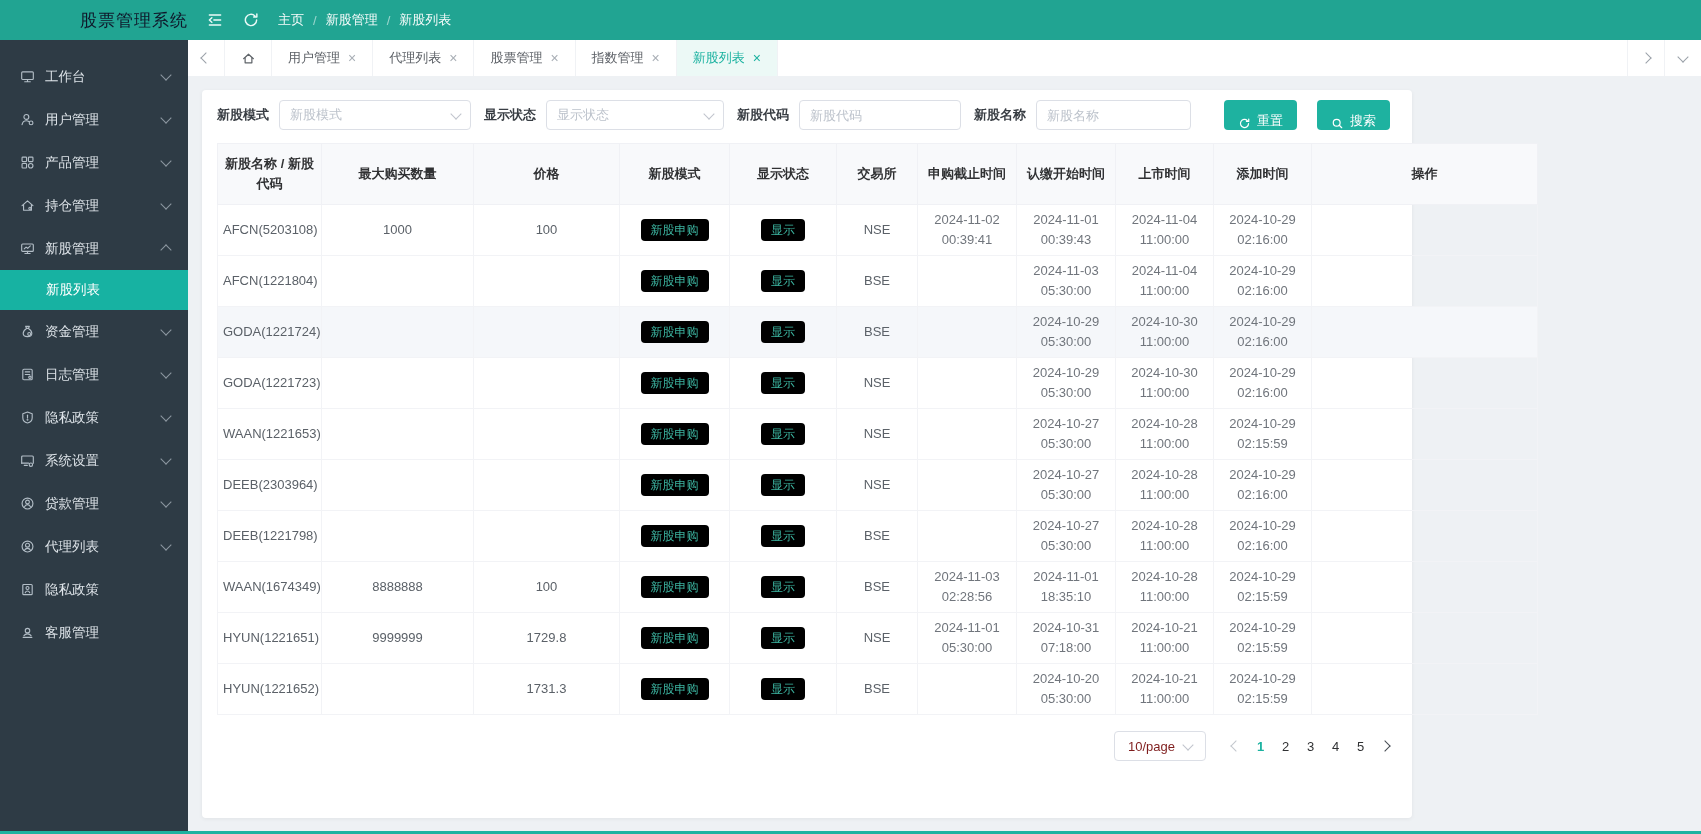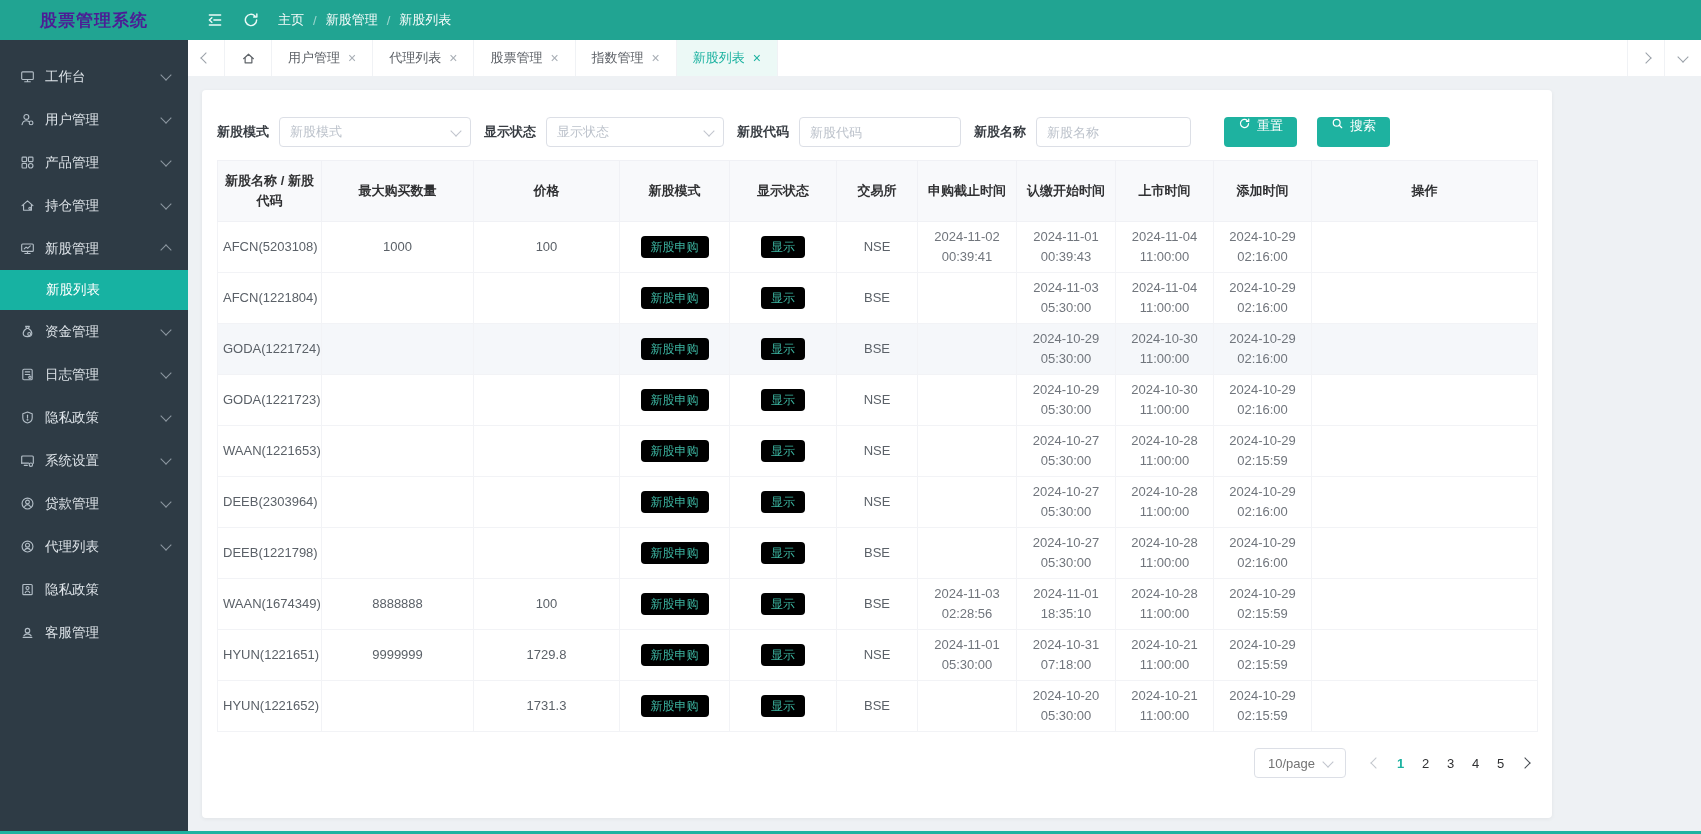--- a/index.html
+++ b/index.html
@@ -5,21 +5,21 @@
 <style>
   html,body{margin:0;padding:0}
   body{
     width:1701px;height:834px;position:relative;overflow:hidden;
     background:#eef1f4;
     font-family:"Liberation Sans","DejaVu Sans",sans-serif;
     -webkit-font-smoothing:antialiased;
   }
   
   .topbar{position:absolute;top:0;left:0;right:0;height:40px;background:#21a492;display:flex;align-items:center;color:#fff;z-index:5}
-  .logo{width:188px;text-align:center;font-size:17px;font-weight:700;letter-spacing:1px;color:#4c1d95}
+  .logo{width:188px;text-align:right;font-size:17px;font-weight:400;letter-spacing:1px;color:#0f172a}
   .tb-icon{margin-left:18px;width:18px;height:18px;color:#eafaf7;cursor:pointer;display:inline-flex}
   .tb-icon svg{width:18px;height:18px;fill:none;stroke:currentColor;stroke-width:1.3;stroke-linecap:round;stroke-linejoin:round}
   .breadcrumb{margin-left:18px;display:flex;align-items:center;gap:9px;font-size:13px}
   .crumb{color:rgba(255,255,255,.96);cursor:pointer}
   .crumb-sep{color:rgba(255,255,255,.55)}
   
   .sidebar{position:absolute;top:40px;left:0;width:188px;bottom:3px;background:#2e3b45;padding-top:15px;box-sizing:border-box;overflow:hidden}
   .side-item{height:43px;display:flex;align-items:center;padding:0 18px 0 20px;color:#dde3e8;font-size:13.5px;cursor:pointer}
   .s-icon{width:16px;height:16px;margin-right:9px;color:#b3bec7;display:inline-flex;flex:none}
   .s-icon svg{width:15px;height:15px;fill:none;stroke:currentColor;stroke-width:1.2;stroke-linecap:round;stroke-linejoin:round}
@@ -41,40 +41,40 @@
   .tab-cell.home{width:46px;border-right:1px solid #f0f2f5;color:#5f6469}
   .tab-cell.home svg{width:15px;height:15px;fill:none;stroke:currentColor;stroke-width:1.3;stroke-linecap:round;stroke-linejoin:round}
   .tab-spacer{flex:1}
   .tab-cell.rgt{width:36px;border-left:1px solid #f0f2f5}
   .tab{display:flex;align-items:center;padding:0 16px;border-right:1px solid #f0f2f5;font-size:13px;color:#5c6066;cursor:pointer;white-space:nowrap}
   .tab .x{margin-left:8px;color:#a8aeb5;font-size:14px;line-height:1}
   .tab.active{background:#ecf9f6;color:#1bb2a0}
   .tab.active .x{color:#1bb2a0}
   
   .content{position:absolute;top:36px;left:0;right:0;bottom:0;background:#eef1f4}
-  .card{position:absolute;left:14px;top:14px;width:1350px;height:728px;background:#fff;border-radius:4px;box-shadow:0 1px 4px rgba(0,0,0,.06);padding:17px 15px;box-sizing:border-box}
+  .card{position:absolute;left:14px;top:14px;width:1210px;height:728px;background:#fff;border-radius:4px;box-shadow:0 1px 4px rgba(0,0,0,.06);padding:0 15px;box-sizing:border-box}
   
   .filters{display:flex;align-items:center;margin-top:10px;height:30px}
   .f-label{font-size:13px;color:#383d43;font-weight:700;margin-right:10px;white-space:nowrap}
   .select{height:30px;border:1px solid #dcdfe6;border-radius:4px;box-sizing:border-box;display:flex;align-items:center;justify-content:space-between;padding:0 10px;color:#bcc2cb;font-size:13px;margin-right:13px;cursor:pointer;background:#fff}
   .select .chev{color:#c0c4cc}
   .f-input{height:30px;border:1px solid #dcdfe6;border-radius:4px;box-sizing:border-box;padding:0 10px;font-size:13px;color:#333;margin-right:13px;outline:none}
   .f-input::placeholder{color:#bcc2cb}
-  .btn{height:30px;padding:0 14px;background:#1eb2a0;color:#fff;border:none;border-radius:4px;font-size:13px;display:inline-flex;align-items:flex-start;gap:6px;margin-left:20px;cursor:pointer;font-family:Liberation Serif, serif}
+  .btn{height:30px;padding:0 14px;background:#1eb2a0;color:#fff;border:none;border-radius:4px;font-size:13px;display:inline-flex;align-items:flex-end;gap:6px;margin-left:20px;cursor:pointer;font-family:Liberation Serif, serif}
   .btn svg{width:13px;height:13px;fill:none;stroke:#fff;stroke-width:1.5;stroke-linecap:round;stroke-linejoin:round}
   
   table{margin-top:13px;border-collapse:collapse;table-layout:fixed;width:1320px;font-size:13px}
   thead th{background:#f8f9fb;color:#303133;font-weight:700;height:52px;border:1px solid #f0f1f5;padding:4px 3px;line-height:20px;text-align:center}
   tbody td{border:1px solid #f2f3f6;text-align:center;color:#5b6168;height:51px;padding:4px 5px;line-height:20px;box-sizing:border-box}
   tr.hover td{background:#f5f7fa}
   td.date{color:#70757c}
   .badge{background:#000000;color:#3cb5a1;padding:5px 10px;border-radius:4px;font-size:12px;display:inline-block;line-height:1;white-space:nowrap}
   
   .pager{display:flex;justify-content:flex-end;align-items:center;margin-top:16px;color:#606266;font-size:13px}
-  .psize{width:90px;height:28px;border:1px solid #dcdfe6;border-radius:4px;display:flex;align-items:center;justify-content:center;gap:9px;color:#737373;cursor:pointer;margin-right:18px}
+  .psize{width:90px;height:28px;border:1px solid #dcdfe6;border-radius:4px;display:flex;align-items:center;justify-content:center;gap:9px;color:#7f1d1d;cursor:pointer;margin-right:18px}
   .psize .chev{color:#c0c4cc}
   .pg-nav{width:24px;text-align:center;cursor:pointer;display:inline-flex;justify-content:center;align-items:center}
   .pg-nav.prev{color:#c3c7cd}
   .pg-nav.next{color:#454a51}
   .pg{width:25px;text-align:center;cursor:pointer;color:#303133;display:inline-block}
   .pg.active{color:#1bb2a0;font-weight:700}
   
   .bottom-line{position:absolute;left:0;right:0;bottom:0;height:3px;background:#1eb2a0}
 </style>
 </head>

